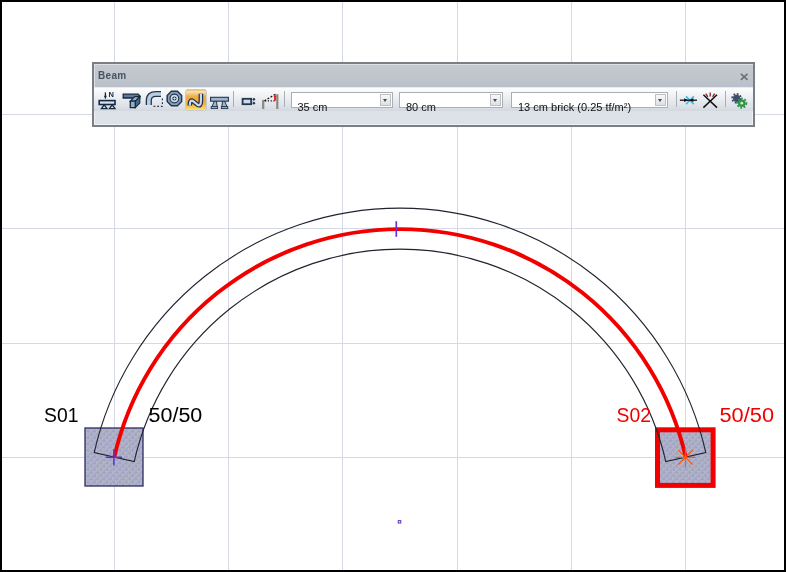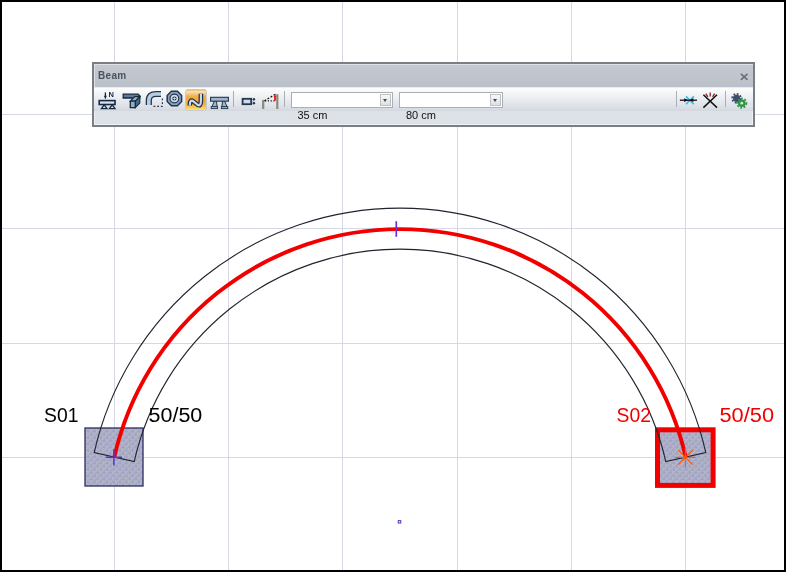--- a/index.html
+++ b/index.html
@@ -5,21 +5,21 @@
 html,body{margin:0;padding:0;}
 body{width:786px;height:572px;position:relative;background:#ffffff;font-family:"Liberation Sans",sans-serif;overflow:hidden;}
 #frame{position:absolute;left:0;top:0;width:786px;height:572px;border:2px solid #000;box-sizing:border-box;z-index:60;pointer-events:none;}
 #cv{position:absolute;left:0;top:0;z-index:1;}
 #toolbar{position:absolute;left:68px;top:62px;width:663px;height:65px;box-sizing:border-box;border:2px solid #7b7e82;background:#dde1e8;box-shadow:inset 0 0 0 1px #eef0f3;z-index:40;margin-left:24px;}
 #tbTitle{position:absolute;left:0;top:0;width:659px;height:24px;background:linear-gradient(#c6cad2,#bac0c9);border-bottom:1px solid #e8ebef;box-sizing:border-box;box-shadow:inset 1px 1px 0 0 #dde0e5;}
 #tbTitle span{position:absolute;left:4px;top:6px;font-size:10px;font-weight:bold;color:#4a5260;letter-spacing:0.3px;}
 #tbRow{position:absolute;left:0;top:24px;width:659px;height:23px;background:linear-gradient(#fdfdfe,#dde1e8 80%,#d3d8df);}
 .sep{position:absolute;top:27px;width:1px;height:16px;background:#aaaeb5;}
 .combo{position:absolute;top:28px;height:16px;box-sizing:border-box;background:#fff;border:1px solid #abaeb3;}
-.combo span{position:absolute;left:6px;top:16px;font-size:11px;color:#111;white-space:pre;}
+.combo span{position:absolute;left:6px;top:8px;font-size:11px;color:#111;white-space:pre;}
 .cbtn{position:absolute;right:1px;top:1px;width:11px;height:12px;background:linear-gradient(#f7f8fa,#dde0e4);border:1px solid #bdc1c6;box-sizing:border-box;}
 .cbtn:after{content:"";position:absolute;left:2px;top:4px;border-left:2.5px solid transparent;border-right:2.5px solid transparent;border-top:3.5px solid #4a4a4a;}
 .ticon{position:absolute;}
 </style>
 </head>
 <body>
 <svg id="cv" width="786" height="572" viewBox="0 0 786 572">
   <defs>
     <pattern id="hatch" width="4.5" height="4.5" patternUnits="userSpaceOnUse" patternTransform="rotate(-45)">
       <rect width="4.5" height="4.5" fill="#a2a5c5"></rect>
@@ -152,20 +152,24 @@
   <div class="sep" style="left:190.3px"></div>
 
   <div class="combo" style="left:196.5px;width:102.5px">
       <span>35 cm</span>
       <div class="cbtn"></div>
     </div>
   <div class="combo" style="left:305px;width:104.4px">
       <span>80 cm</span>
       <div class="cbtn"></div>
     </div>
+  <div class="combo" style="left:417px;width:156.7px">
+      <span>13 cm brick (0.25 tf/m²)</span>
+      <div class="cbtn"></div>
+    </div>
 
   <div class="sep" style="left:582px"></div>
 
   <svg class="ticon" style="left:585px;top:25px" width="19" height="21" viewBox="0 0 19 21">
     <line x1="7" y1="7.4" x2="14.8" y2="15.2" stroke="#30b8e8" stroke-width="1.5"></line>
     <line x1="14.8" y1="7.4" x2="7" y2="15.2" stroke="#30b8e8" stroke-width="1.5"></line>
     <line x1="0.9" y1="11.2" x2="18" y2="11.2" stroke="#111" stroke-width="1.3"></line>
     <path d="M5.2 9.3 L9.3 11.2 L5.2 13.1 Z" fill="#111"></path>
     <path d="M14.4 9.3 L10.3 11.2 L14.4 13.1 Z" fill="#111"></path>
   </svg>

